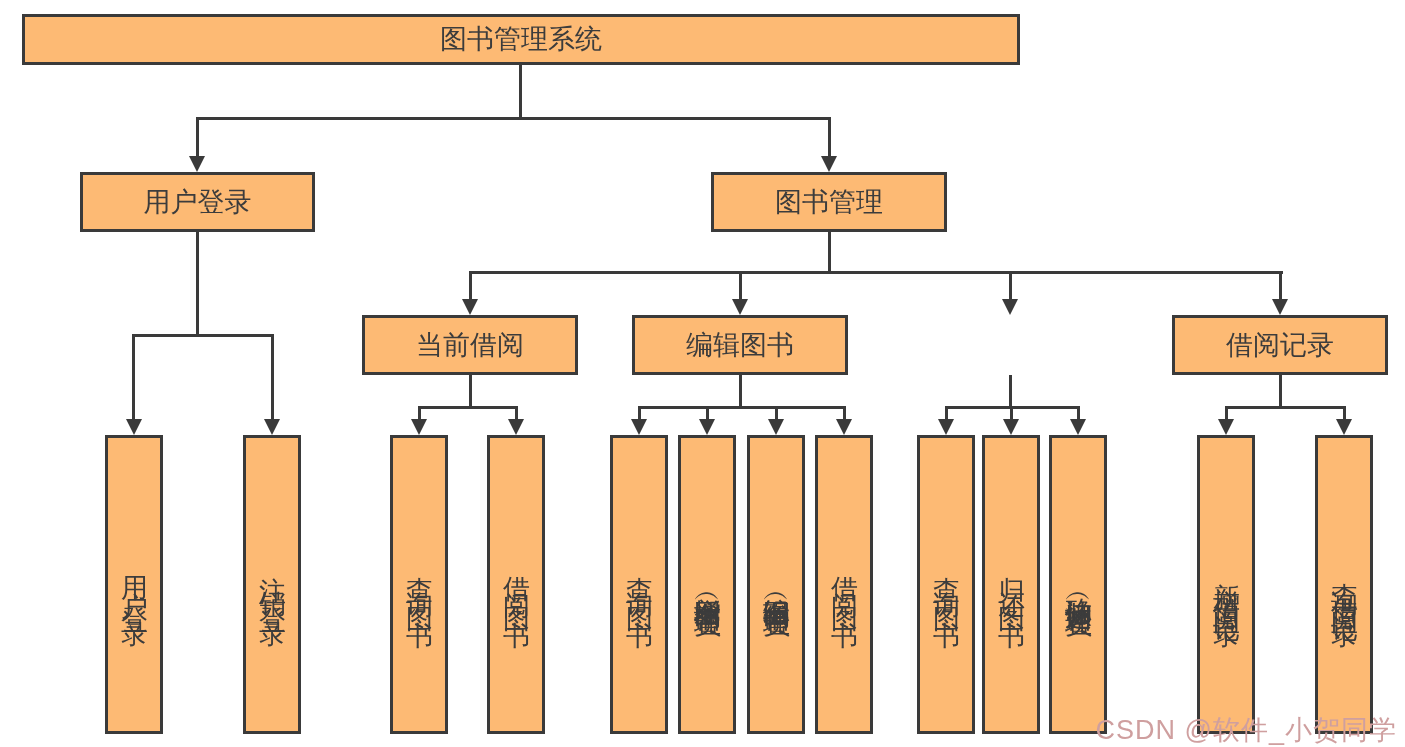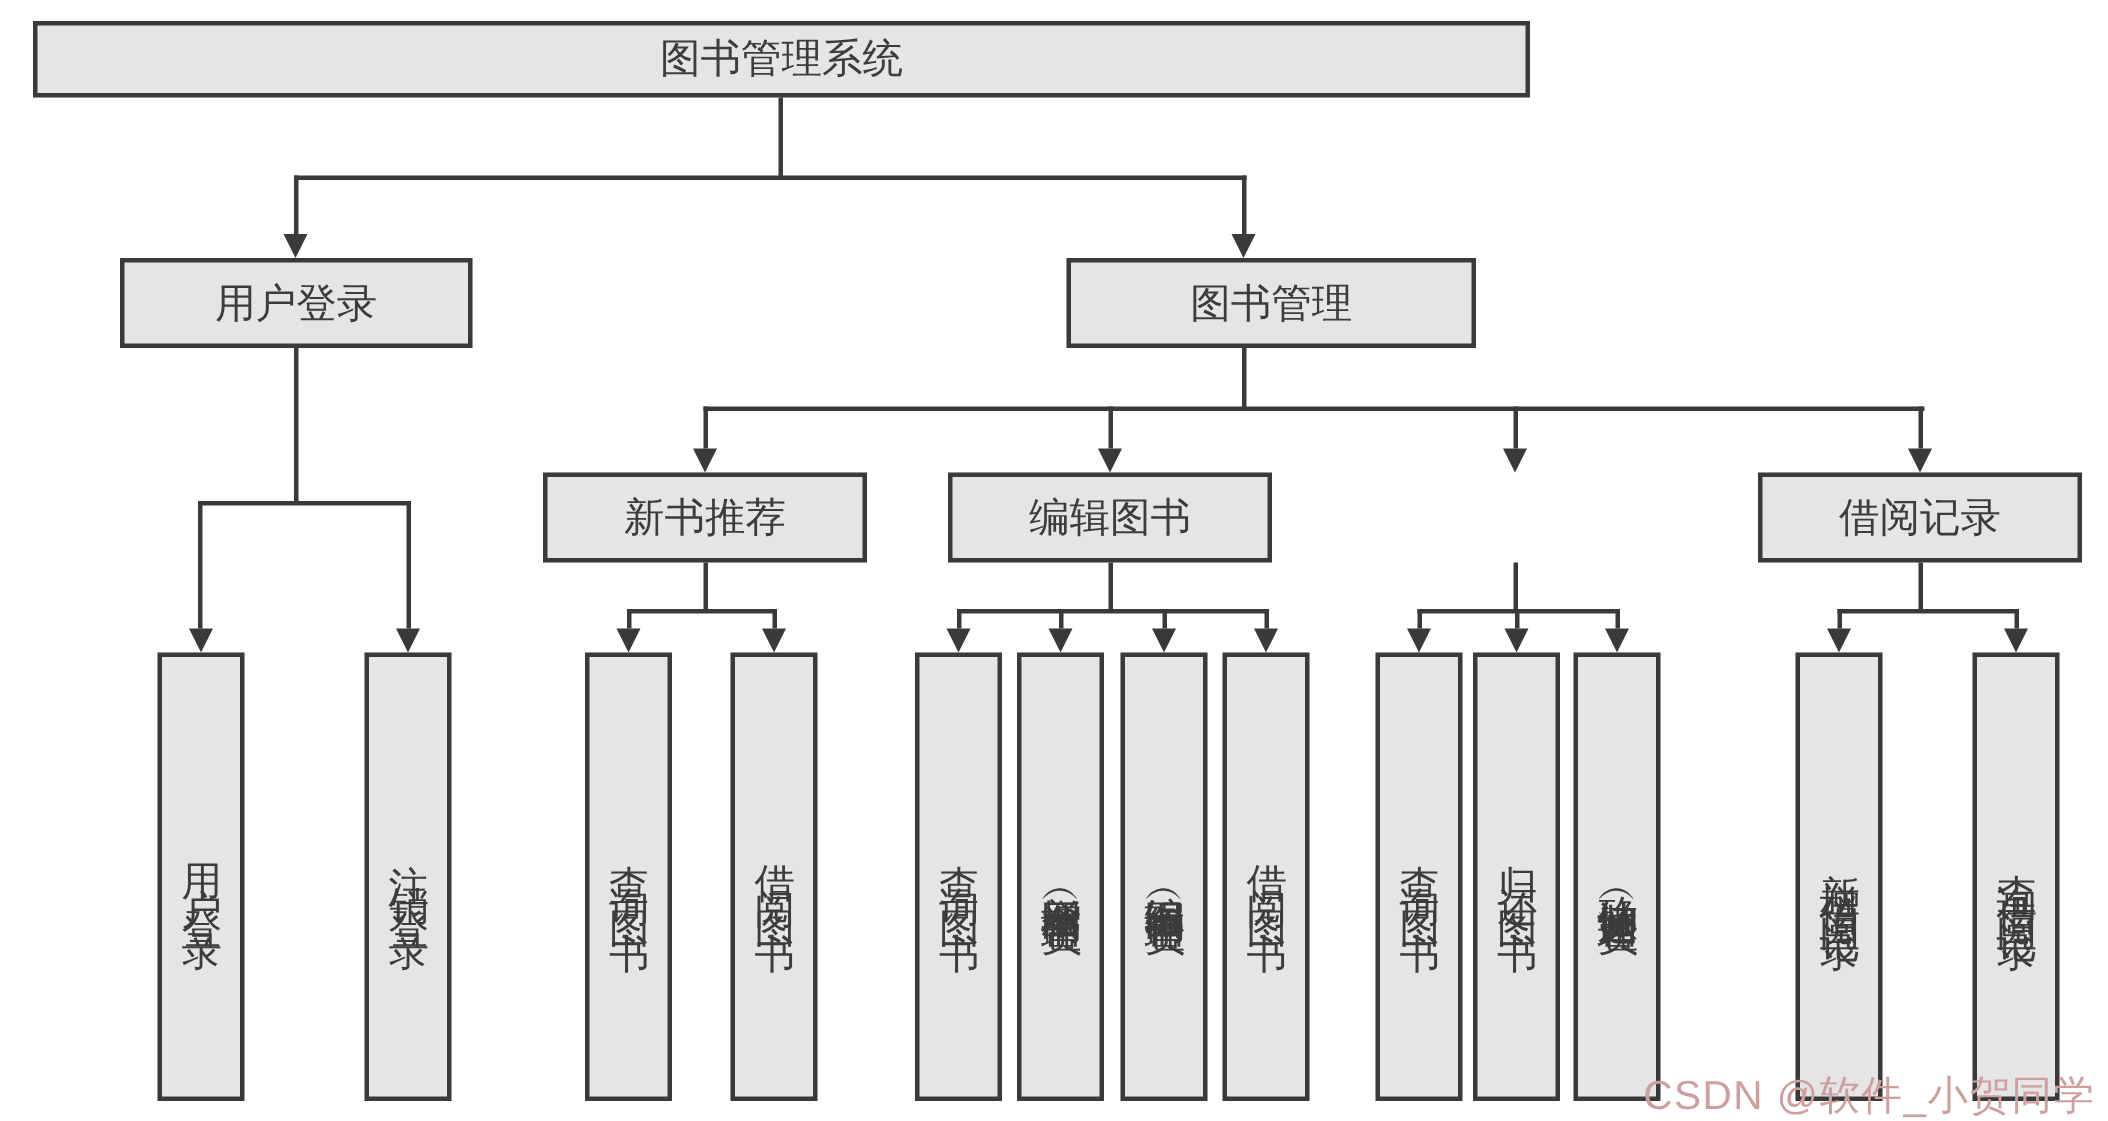--- a/index.html
+++ b/index.html
@@ -13,21 +13,21 @@
   #stage{
     position:relative;
     width:1405px;height:747px;
     background:var(--bg);
     overflow:hidden;
   }
   .box{
     position:absolute;
     box-sizing:border-box;
     border:3px solid var(--line);
-    background:#e5e5e5;
+    background:#fdba74;
     display:flex;
     align-items:center;
     justify-content:center;
     color:var(--text);
     font-size:27px;
     line-height:1;
     white-space:nowrap;
   }
   .root-box{left:22px;top:14px;width:998px;height:51px;}
   .l2{top:172px;height:60px;}
@@ -60,26 +60,26 @@
 
 <div id="stage">
 
   <div class="box root-box">
     <span>图书管理系统</span>
   </div>
 
   <div class="box l2" style="left:80px;width:235px;">
     <span>用户登录</span>
   </div>
-  <div class="box l2" style="left:711px;width:273px;">
+  <div class="box l2" style="left:711px;width:236px;">
     <span>图书管理</span>
   </div>
 
   <div class="box l3" style="left:362px;">
-    <span>新书推荐</span>
+    <span>当前借阅</span>
   </div>
   <div class="box l3" style="left:632px;">
     <span>编辑图书</span>
   </div>
   <div class="box l3" style="left:1172px;">
     <span>借阅记录</span>
   </div>
 
   <div class="box leaf" style="left:105px;">
     <span class="vtext" style="letter-spacing: 15px;">用户登录</span>

